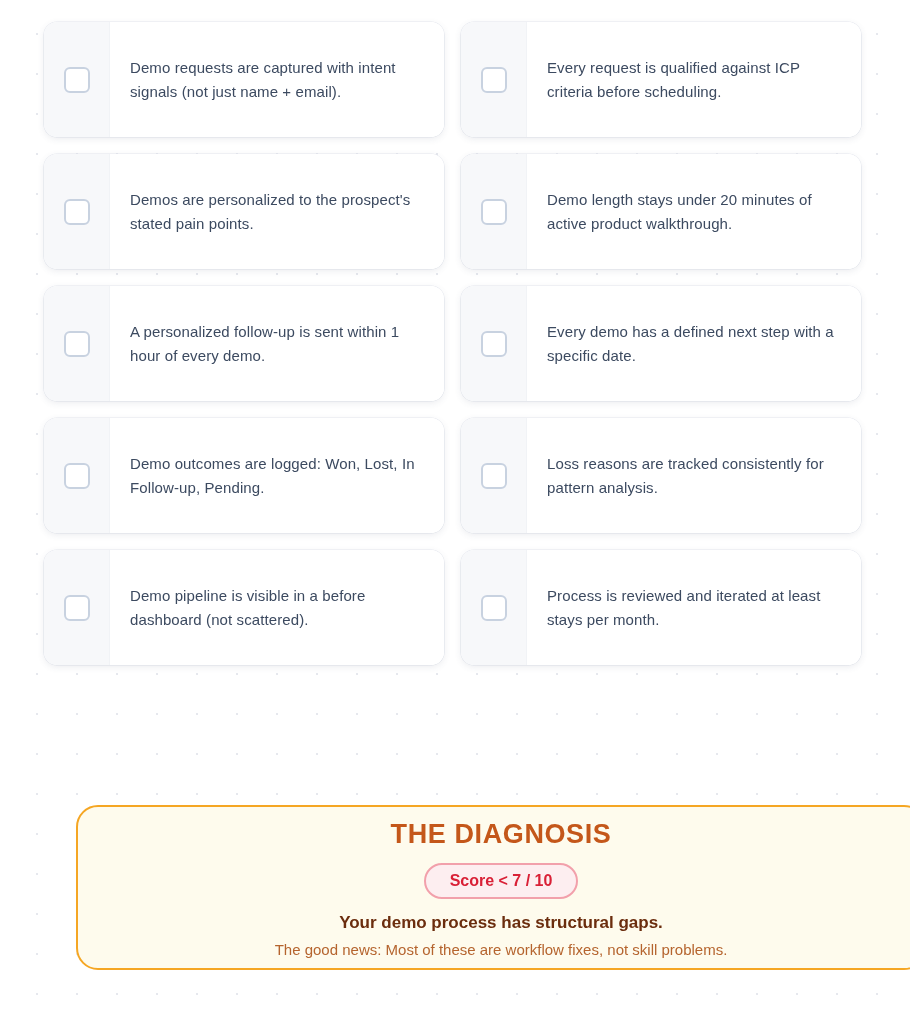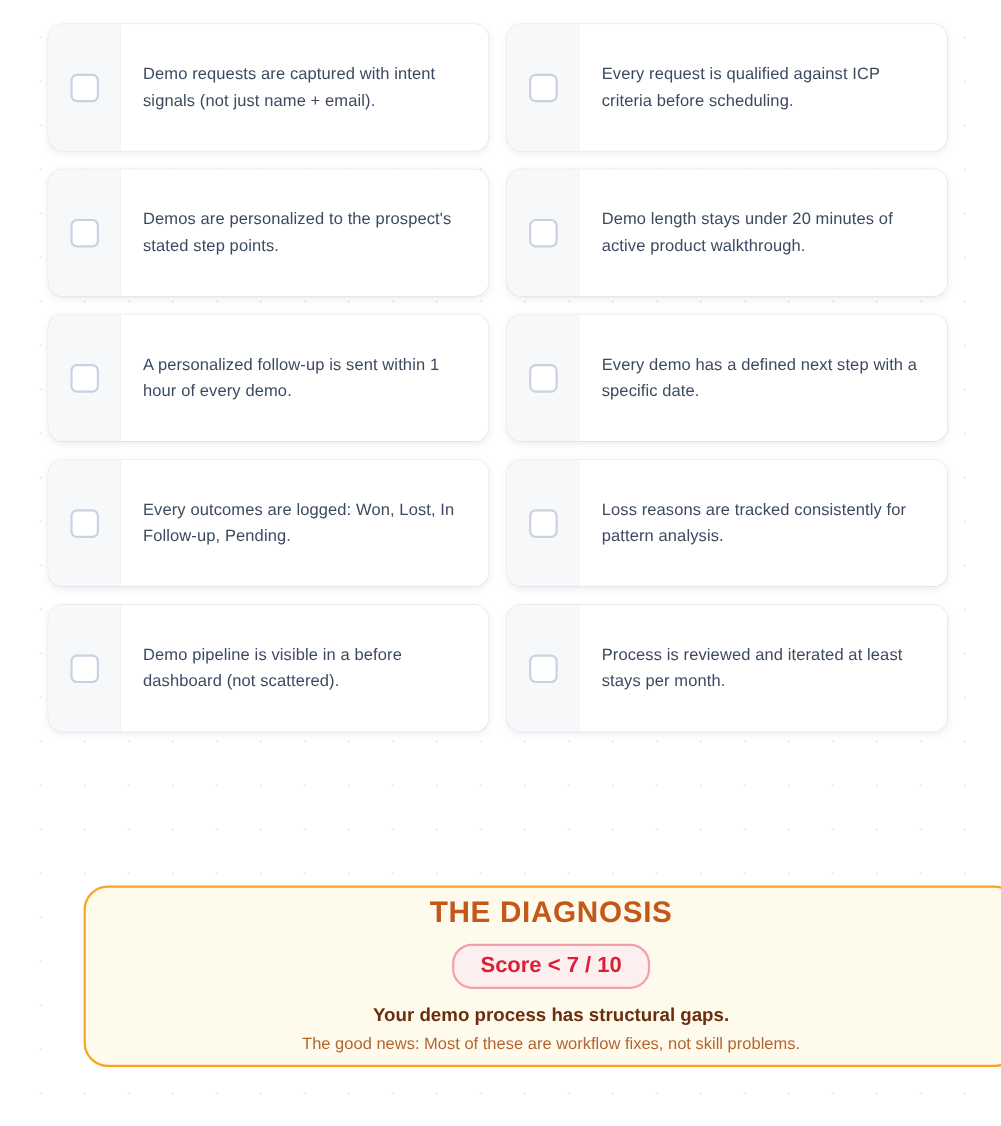--- a/index.html
+++ b/index.html
@@ -101,21 +101,21 @@
     letter-spacing: 0.6px;
     margin-bottom: 13px;
   }
 
   .diagnosis__badge {
     display: inline-block;
     background: #fdeef0;
     border: 2px solid #f2a0ab;
     border-radius: 18px;
     padding: 7px 24px;
-    font-size: 20px;
+    font-size: 16px;
     font-weight: bold;
     color: #d92036;
     margin-bottom: 14px;
   }
 
   .diagnosis__headline {
     font-size: 17px;
     font-weight: bold;
     color: #6b2d0e;
     margin-bottom: 8px;
@@ -146,21 +146,21 @@
         </div>
         <div class="check-card__text-col">
           <span class="check-card__label">Every request is qualified against ICP criteria before scheduling.</span>
         </div>
       </div>
       <div class="check-card">
         <div class="check-card__box-col">
           <div class="checkbox" role="checkbox" aria-checked="false"></div>
         </div>
         <div class="check-card__text-col">
-          <span class="check-card__label">Demos are personalized to the prospect's stated step points.</span>
+          <span class="check-card__label">Demos are personalized to the prospect's stated pain points.</span>
         </div>
       </div>
       <div class="check-card">
         <div class="check-card__box-col">
           <div class="checkbox" role="checkbox" aria-checked="false"></div>
         </div>
         <div class="check-card__text-col">
           <span class="check-card__label">Demo length stays under 20 minutes of active product walkthrough.</span>
         </div>
       </div>
@@ -178,21 +178,21 @@
         </div>
         <div class="check-card__text-col">
           <span class="check-card__label">Every demo has a defined next step with a specific date.</span>
         </div>
       </div>
       <div class="check-card">
         <div class="check-card__box-col">
           <div class="checkbox" role="checkbox" aria-checked="false"></div>
         </div>
         <div class="check-card__text-col">
-          <span class="check-card__label">Every outcomes are logged: Won, Lost, In Follow-up, Pending.</span>
+          <span class="check-card__label">Demo outcomes are logged: Won, Lost, In Follow-up, Pending.</span>
         </div>
       </div>
       <div class="check-card">
         <div class="check-card__box-col">
           <div class="checkbox" role="checkbox" aria-checked="false"></div>
         </div>
         <div class="check-card__text-col">
           <span class="check-card__label">Loss reasons are tracked consistently for pattern analysis.</span>
         </div>
       </div>

